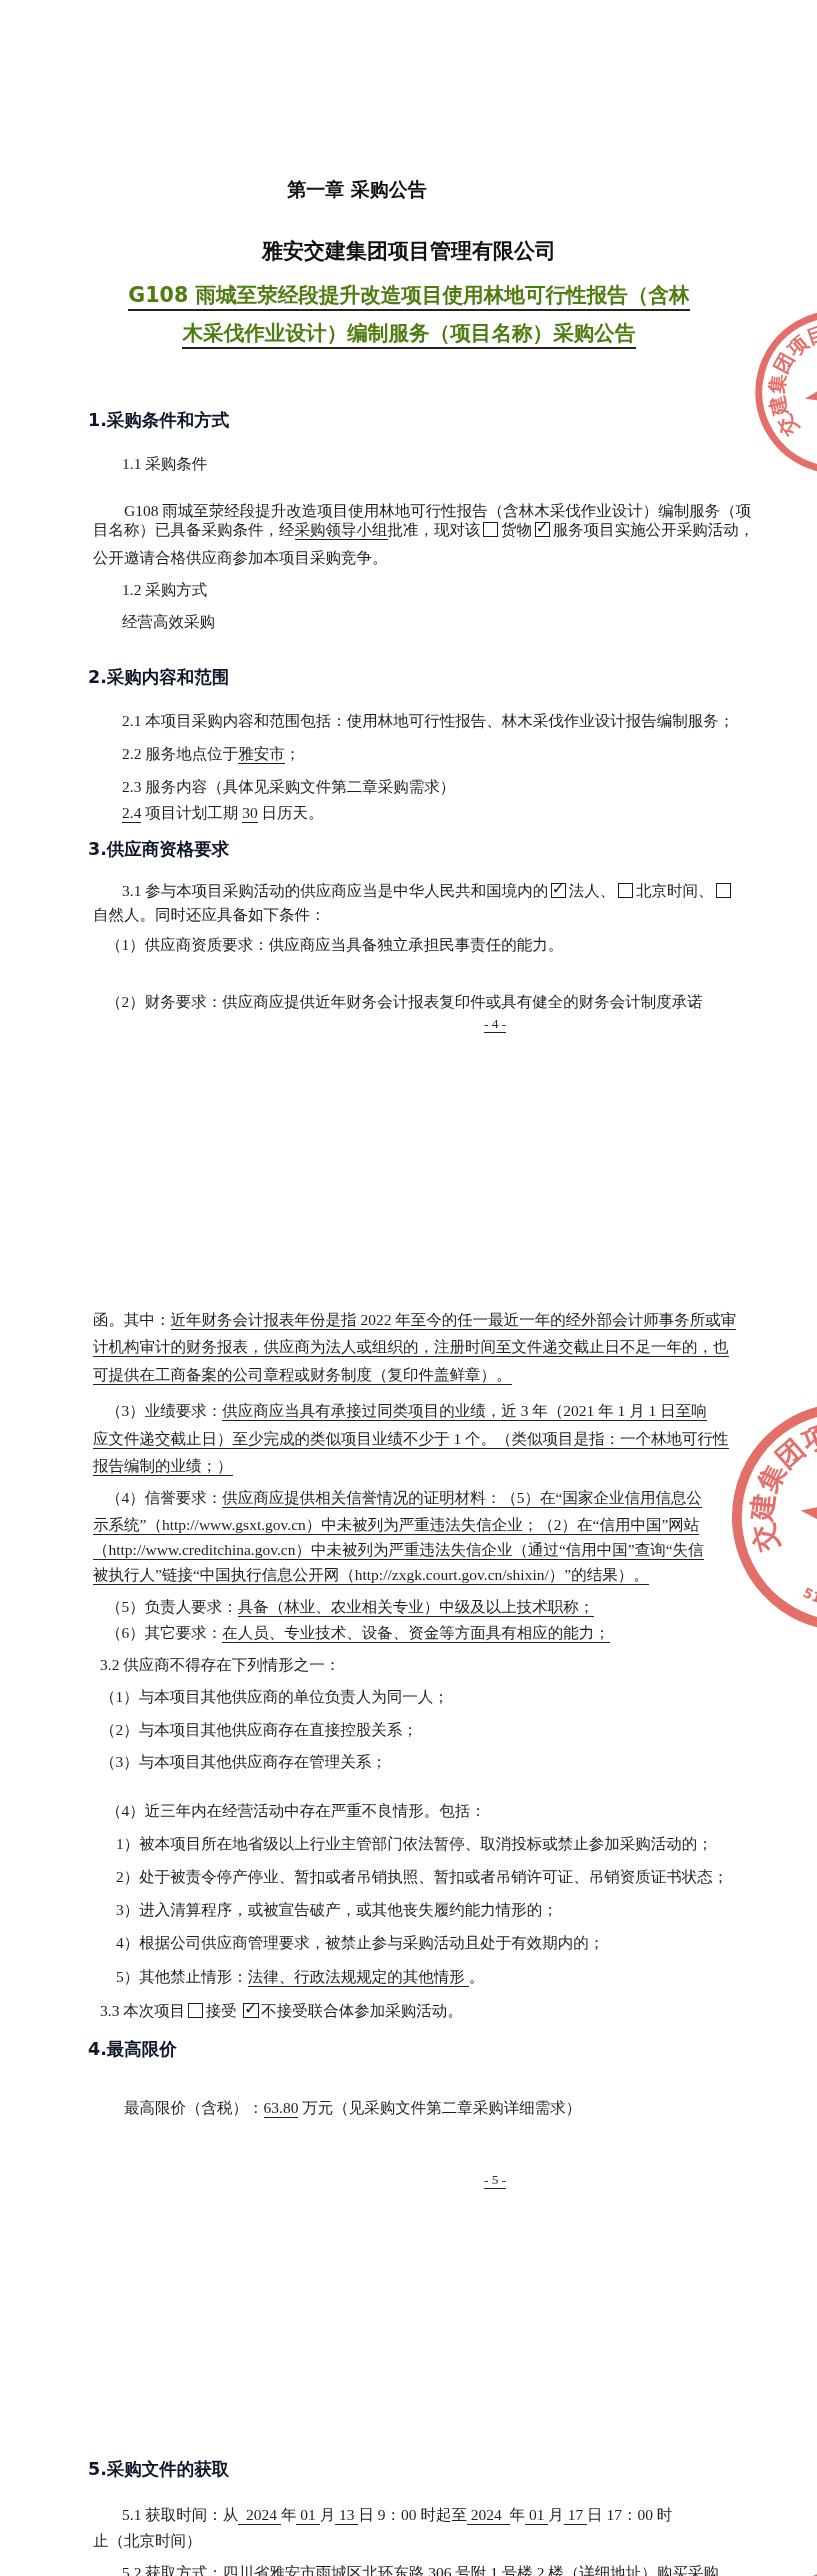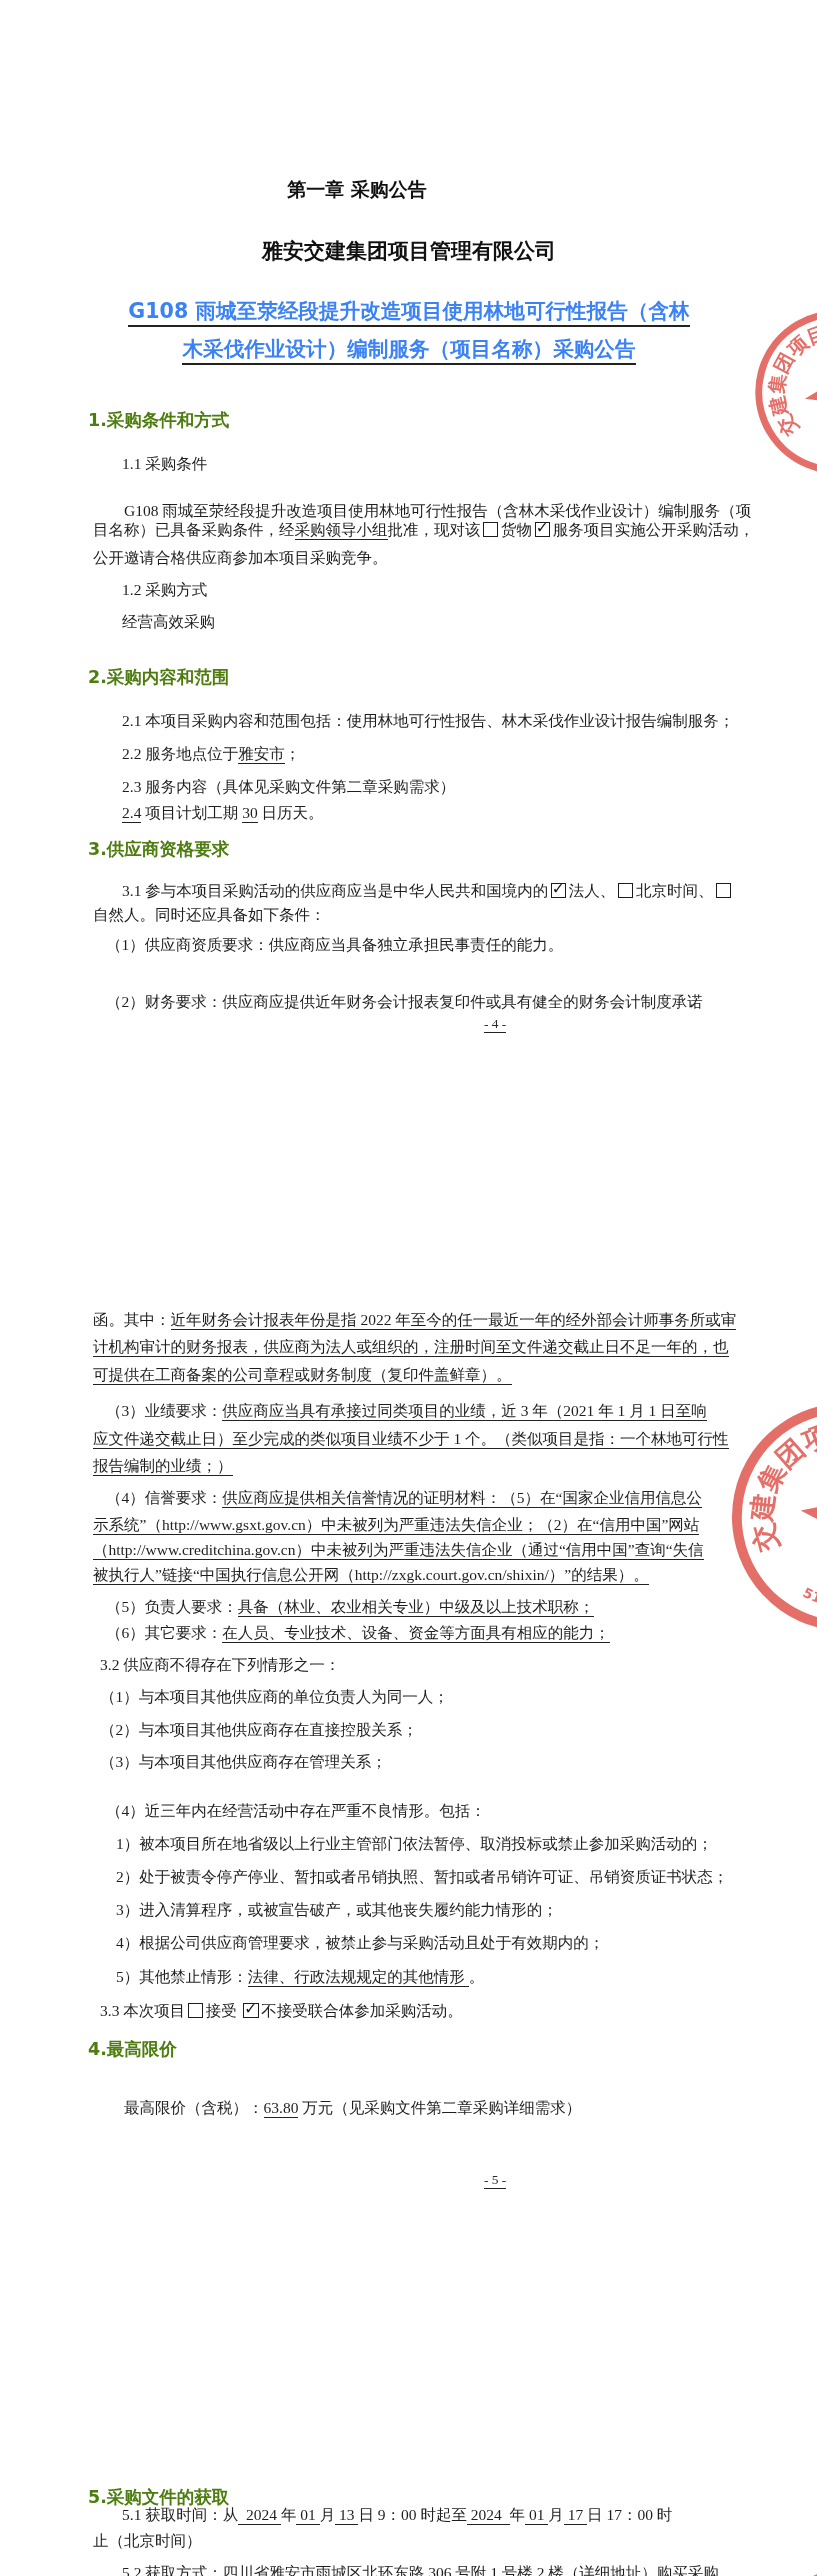--- a/index.html
+++ b/index.html
@@ -14,23 +14,23 @@
   }
   .line{
     position:absolute;
     white-space:pre;
     font-size:15.5px;
     color:#1e1e1e;
     line-height:1.25;
   }
   .style-title-ch{font-family:"DejaVu Sans","Liberation Sans",sans-serif;font-weight:700;font-size:19px;color:#111;}
   .style-title-co{font-family:"DejaVu Sans","Liberation Sans",sans-serif;font-weight:700;font-size:21px;color:#111;}
-  .style-title-big{font-family:"DejaVu Sans","Liberation Sans",sans-serif;font-weight:700;font-size:20.6px;color:#3b82f6;margin-top:16px;}
+  .style-title-big{font-family:"DejaVu Sans","Liberation Sans",sans-serif;font-weight:700;font-size:20.6px;color:#4d7c0f;}
   .style-title-big .u{border-bottom-width:2.1px;padding-bottom:2.1px;}
-  .style-h1{font-family:"DejaVu Sans","Liberation Sans",sans-serif;font-weight:700;font-size:17.5px;color:#4d7c0f;text-align:right;}
+  .style-h1{font-family:"DejaVu Sans","Liberation Sans",sans-serif;font-weight:700;font-size:17.5px;color:#0f172a;text-align:right;}
   .style-pagenum{font-size:13.4px;color:#2a2a2a;}
   .u{border-bottom:1.3px solid #222;padding-bottom:1px;}
   .cb{
     display:inline-block;width:13.4px;height:13.4px;
     border:1.5px solid #1c1c1c;background:#fff;
     vertical-align:-2.1px;margin:0 2.6px;position:relative;
   }
   .cb .mark{
     position:absolute;left:0px;top:-4.1px;
     font-size:15.5px;font-weight:700;color:#111;
@@ -88,21 +88,21 @@
     <div class="line style-body" style="top: 1801px; left: 106px;"><span class="">（4）近三年内在经营活动中存在严重不良情形。包括：</span></div>
     <div class="line style-body" style="top: 1834px; left: 116px;"><span class="">1）被本项目所在地省级以上行业主管部门依法暂停、取消投标或禁止参加采购活动的；</span></div>
     <div class="line style-body" style="top: 1867px; left: 116px;"><span class="">2）处于被责令停产停业、暂扣或者吊销执照、暂扣或者吊销许可证、吊销资质证书状态；</span></div>
     <div class="line style-body" style="top: 1900px; left: 116px;"><span class="">3）进入清算程序，或被宣告破产，或其他丧失履约能力情形的；</span></div>
     <div class="line style-body" style="top: 1933px; left: 116px;"><span class="">4）根据公司供应商管理要求，被禁止参与采购活动且处于有效期内的；</span></div>
     <div class="line style-body" style="top: 1967px; left: 116px;"><span class="">5）其他禁止情形：</span><span class="u ">法律、行政法规规定的其他情形 </span><span class="">。</span></div>
     <div class="line style-body" style="top: 2001px; left: 100px;"><span class="">3.3 本次项目</span><span class="cb"></span><span class="">接受 </span><span class="cb checked"><span class="mark">✓</span></span><span class="">不接受联合体参加采购活动。</span></div>
     <div class="line style-h1" style="top: 2039px; left: 88px;"><span class="">4.最高限价</span></div>
     <div class="line style-body" style="top: 2098px; left: 124px;"><span class="">最高限价（含税）：</span><span class="u ">63.80</span><span class=""> 万元（见采购文件第二章采购详细需求）</span></div>
     <div class="line style-pagenum" style="top: 2172px; left: 484px;"><span class="u ">- 5 -</span></div>
-    <div class="line style-h1" style="top: 2459px; left: 88px; margin-top: 28px;"><span class="">5.采购文件的获取</span></div>
+    <div class="line style-h1" style="top: 2459px; left: 88px;"><span class="">5.采购文件的获取</span></div>
     <div class="line style-body" style="top: 2505px; left: 122px;"><span class="">5.1 获取时间：从</span><span class="u ">  2024 </span><span class="">年</span><span class="u "> 01 </span><span class="">月</span><span class="u "> 13 </span><span class="">日 9：00 时起至</span><span class="u "> 2024  </span><span class="">年</span><span class="u "> 01 </span><span class="">月</span><span class="u "> 17 </span><span class="">日 17：00 时</span></div>
     <div class="line style-body" style="top: 2531px; left: 93px;"><span class="">止（北京时间）</span></div>
     <div class="line style-body" style="top: 2563px; left: 122px;"><span class="">5.2 获取方式：</span><span class="u ">四川省雅安市雨城区北环东路 306 号附 1 号楼 2 楼（详细地址）购买采购</span></div>
     <div class="seal" style="left: 751px; top: 306px; width: 172px; height: 172px;"><svg viewBox="-110 -110 220 220" width="100%" height="100%">
         <g transform="rotate(-30)" fill="#de4f47">
           <circle r="100" fill="none" stroke="#de4f47" stroke-width="9"></circle>
           <polygon points="0,-42 9.9,-13.6 39.9,-13 15.8,5.2 24.7,33.9 0,17 -24.7,33.9 -15.8,5.2 -39.9,-13 -9.9,-13.6"></polygon>
           <defs>
             <path id="sealTop1" d="M -64 22 A 68 68 0 1 1 64 22" fill="none"></path>
             <path id="sealBot1" d="M -66 50 A 83 83 0 0 0 66 50" fill="none"></path>

